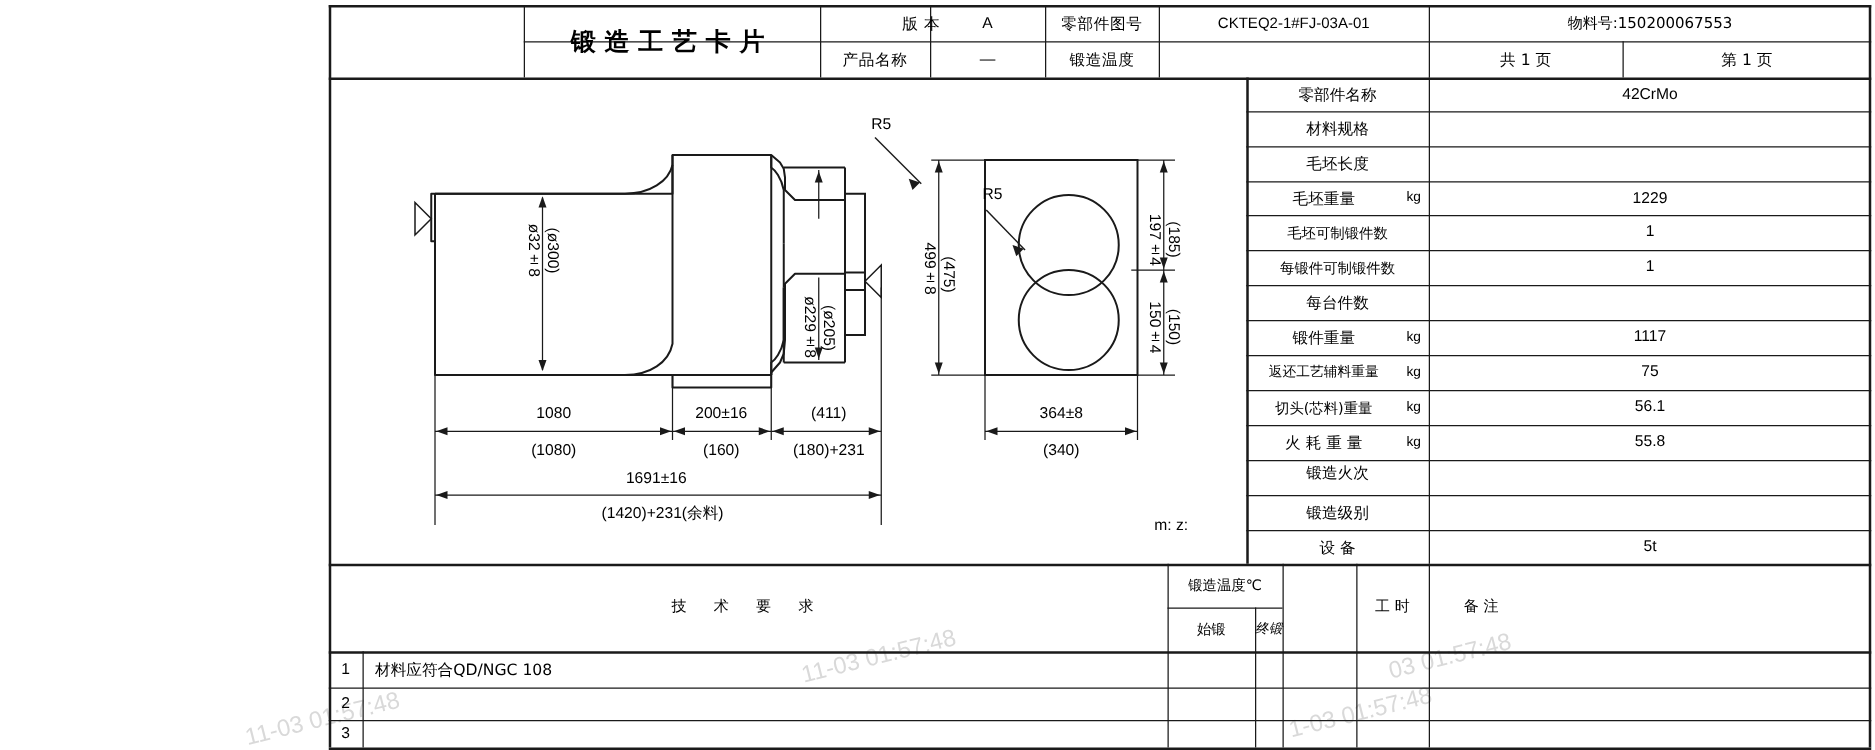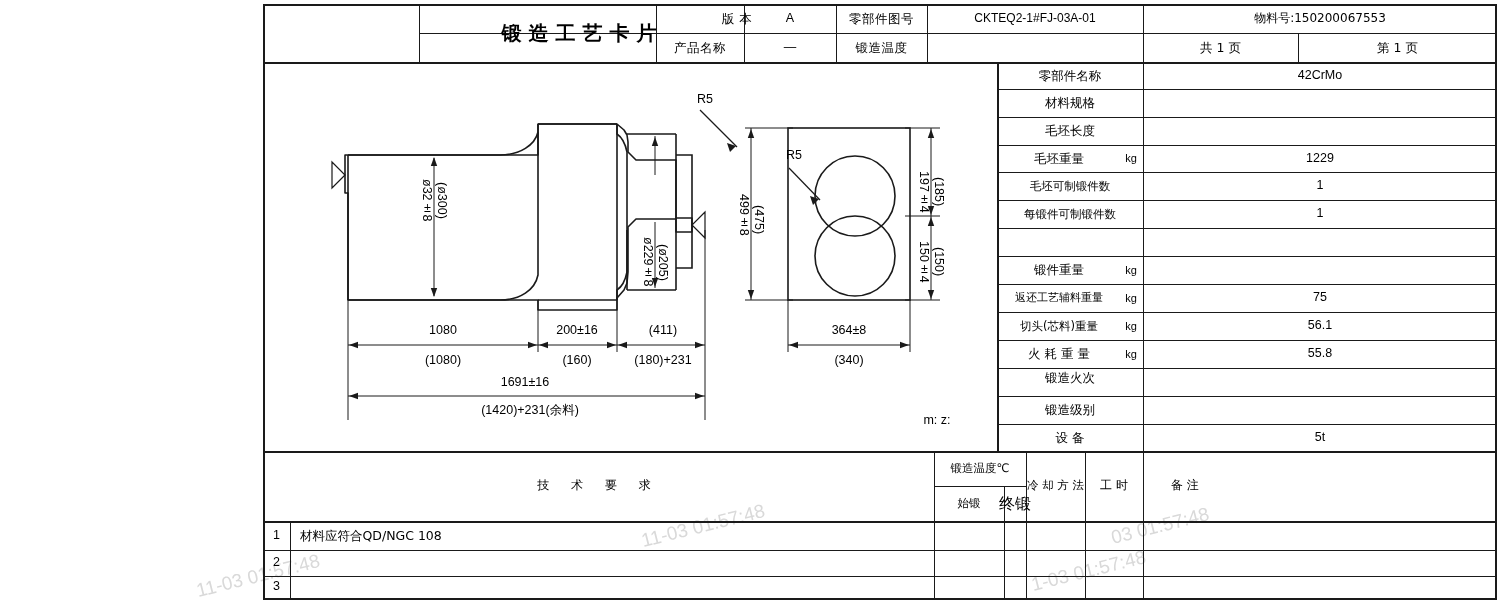--- a/index.html
+++ b/index.html
@@ -76,21 +76,21 @@
   <div class="ln hl" style="left:263px;top:576px;width:1234px;"></div>
 
   <div class="ln vl" style="left:290px;top:521px;height:77px;"></div>
   <div class="ln vl" style="left:934px;top:451px;height:147px;"></div>
   <div class="ln vl" style="left:1004px;top:486px;height:112px;"></div>
   <div class="ln vl" style="left:1026px;top:451px;height:147px;"></div>
   <div class="ln vl" style="left:1085px;top:451px;height:147px;"></div>
   <div class="ln vl" style="left:1143px;top:451px;height:147px;"></div>
   <div class="ln hl" style="left:934px;top:486px;width:92px;"></div>
 
-  <div class="cell title" style="left:419px;top:4px;width:237px;height:58px;padding-left:45px;">锻造工艺卡片</div>
+  <div class="cell title" style="left:419px;top:4px;width:237px;height:58px;">锻造工艺卡片</div>
 
   <div class="cell cn lbl" style="left:656px;top:4px;width:88px;height:29px;padding-left:37px;">版  本</div>
   <div class="cell val" style="left:744px;top:4px;width:92px;height:29px;">A</div>
   <div class="cell cn lbl" style="left:836px;top:4px;width:91px;height:29px;">零部件图号</div>
   <div class="cell val" style="left:927px;top:4px;width:216px;height:29px;font-size:12px;">CKTEQ2-1#FJ-03A-01</div>
   <div class="cell cn val" style="left:1143px;top:4px;width:354px;height:29px;font-size:12px;">物料号:150200067553</div>
 
   <div class="cell cn lbl" style="left:656px;top:33px;width:88px;height:29px;">产品名称</div>
   <div class="cell val" style="left:744px;top:33px;width:92px;height:29px;">—</div>
   <div class="cell cn lbl" style="left:836px;top:33px;width:91px;height:29px;">锻造温度</div>
@@ -105,24 +105,26 @@
   <div class="cell val" style="left:1143px;top:117px;width:354px;height:28px;"></div>
 
   <div class="cell cn val" style="left:997px;top:145px;width:124px;height:27px;">毛坯重量</div>
   <div class="cell val small" style="left:1119px;top:145px;width:24px;height:27px;">kg</div>
   <div class="cell val" style="left:1143px;top:145px;width:354px;height:27px;">1229</div>
 
   <div class="cell cn val" style="left:997px;top:172px;width:146px;height:28px;font-size:11.5px;">毛坯可制锻件数</div>
   <div class="cell val" style="left:1143px;top:172px;width:354px;height:28px;">1</div>
   <div class="cell cn val" style="left:997px;top:200px;width:146px;height:28px;font-size:11.5px;">每锻件可制锻件数</div>
   <div class="cell val" style="left:1143px;top:200px;width:354px;height:28px;">1</div>
+  <div class="cell cn val" style="left:997px;top:228px;width:146px;height:28px;">每台件数</div>
   <div class="cell val" style="left:1143px;top:228px;width:354px;height:28px;"></div>
 
   <div class="cell cn val" style="left:997px;top:256px;width:124px;height:28px;">锻件重量</div>
   <div class="cell val small" style="left:1119px;top:256px;width:24px;height:28px;">kg</div>
+  <div class="cell val" style="left:1143px;top:256px;width:354px;height:28px;">1117</div>
 
   <div class="cell cn val" style="left:997px;top:284px;width:124px;height:28px;font-size:11px;">返还工艺辅料重量</div>
   <div class="cell val small" style="left:1119px;top:284px;width:24px;height:28px;">kg</div>
   <div class="cell val" style="left:1143px;top:284px;width:354px;height:28px;">75</div>
 
   <div class="cell cn val" style="left:997px;top:312px;width:124px;height:28px;font-size:11.5px;">切头(芯料)重量</div>
   <div class="cell val small" style="left:1119px;top:312px;width:24px;height:28px;">kg</div>
   <div class="cell val" style="left:1143px;top:312px;width:354px;height:28px;">56.1</div>
 
   <div class="cell cn val" style="left:997px;top:340px;width:124px;height:28px;">火  耗  重  量</div>
@@ -132,22 +134,21 @@
   <div class="cell cn val" style="left:997px;top:364px;width:146px;height:28px;">锻造火次</div>
   <div class="cell val" style="left:1143px;top:368px;width:354px;height:28px;"></div>
   <div class="cell cn val" style="left:997px;top:396px;width:146px;height:28px;">锻造级别</div>
   <div class="cell val" style="left:1143px;top:396px;width:354px;height:28px;"></div>
   <div class="cell cn val" style="left:997px;top:424px;width:146px;height:27px;">设  备</div>
   <div class="cell val" style="left:1143px;top:424px;width:354px;height:27px;">5t</div>
 
   <div class="cell tech" style="left:263px;top:451px;width:671px;height:70px;">技 术 要 求</div>
   <div class="cell cn val" style="left:934px;top:451px;width:92px;height:35px;font-size:11.5px;">锻造温度℃</div>
   <div class="cell cn val" style="left:934px;top:486px;width:70px;height:35px;font-size:11.5px;">始锻</div>
-  <div class="cell cn val" style="left:1004px;top:486px;width:22px;height:35px;font-size:16px;">终锻</div>
-  <div class="cell cn val" style="left:1026px;top:451px;width:59px;height:70px;font-size:11.5px;white-space:normal;line-height:1.5;">冷 却 方 法</div>
+  <div class="cell cn val" style="left:1004px;top:486px;width:22px;height:35px;font-size:11px;font-style:italic;">终锻</div>
   <div class="cell cn val" style="left:1085px;top:451px;width:58px;height:70px;font-size:12px;">工 时</div>
   <div class="cell cn val" style="left:1143px;top:451px;width:354px;height:70px;font-size:12px;justify-content:flex-start;padding-left:28px;">备 注</div>
 
   <div class="cell val" style="left:263px;top:521px;width:27px;height:29px;">1</div>
   <div class="cell cn val lft" style="left:296px;top:521px;width:620px;height:29px;">材料应符合QD/NGC 108</div>
   <div class="cell val" style="left:263px;top:550px;width:27px;height:26px;">2</div>
   <div class="cell cn val lft" style="left:296px;top:550px;width:620px;height:26px;"></div>
   <div class="cell val" style="left:263px;top:576px;width:27px;height:22px;">3</div>
   <div class="cell cn val lft" style="left:296px;top:576px;width:620px;height:22px;"></div>
 

